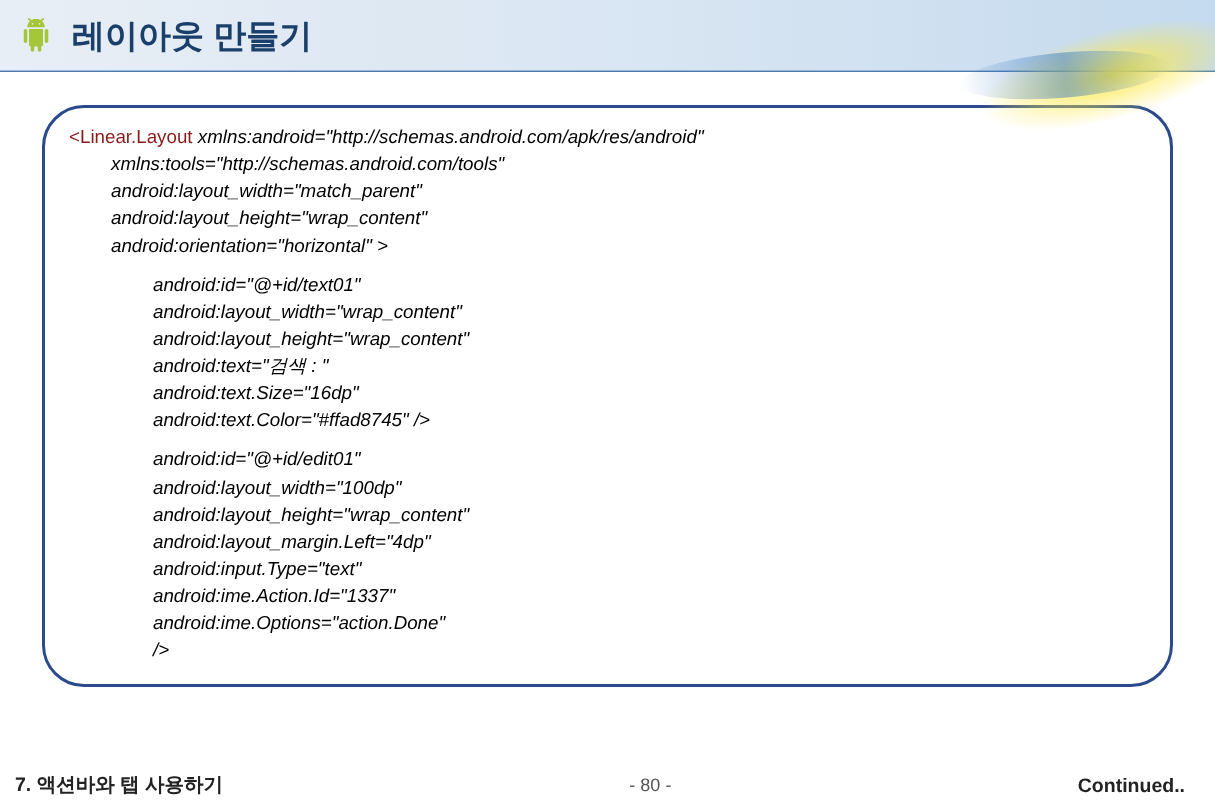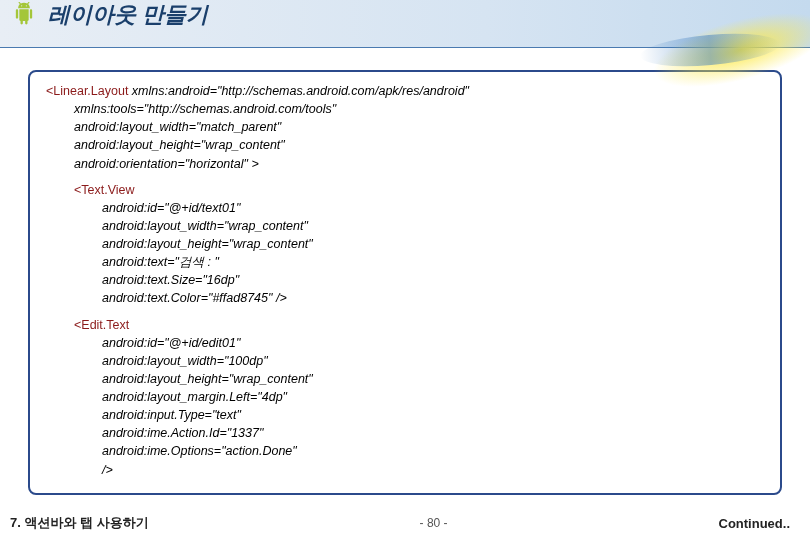--- a/index.html
+++ b/index.html
@@ -10,24 +10,23 @@
   background: #fff;
   position: relative;
   overflow: hidden;
 }
 .header-bar {
   width: 100%;
   height: 48px;
   background: linear-gradient(to right, #e8eef5 0%, #d6e4f2 60%, #c4daee 100%);
   border-bottom: 1px solid #4a7ab0;
   display: flex;
-  align-items: flex-start;
+  align-items: center;
   padding-left: 10px;
   position: relative;
-  font-style: italic;
 }
 .header-swoosh {
   position: absolute;
   right: 0;
   top: 0;
   width: 200px;
   height: 80px;
   pointer-events: none;
 }
 .swoosh-yellow {
@@ -59,21 +58,21 @@
 .title {
   font-size: 22px;
   font-weight: bold;
   color: #1a3f6b;
 }
 .content-wrap {
   padding: 22px 28px 0 28px;
 }
 .code-box {
   border: 2px solid #2b4a8b;
-  border-radius: 8px;
+  border-radius: 28px;
   padding: 10px 16px 14px 16px;
   background: #fff;
   font-family: Arial, sans-serif;
   font-size: 12.5px;
   line-height: 1.45;
 }
 .indent1 { padding-left: 28px; }
 .indent2 { padding-left: 56px; }
 .tag { color: #8b1a1a; }
 .attr-val { font-style: italic; }
@@ -129,31 +128,29 @@
         <span class="tag">&lt;Linear.Layout</span>
         <span class="attr-val"> <span>xmlns:android="http://schemas.android.com/apk/res/android"</span></span>
       </div>
       <div class="indent1 attr-val">xmlns:tools="http://schemas.android.com/tools"</div>
       <div class="indent1 attr-val">android:layout_width="match_parent"</div>
       <div class="indent1 attr-val">android:layout_height="wrap_content"</div>
       <div class="indent1 attr-val">android:orientation="horizontal" &gt;</div>
     </div>
 
     <div class="block">
-      <div class="indent1 tag">&lt;Text.View</div>
       <div class="indent2 attr-val">android:id="@+id/text01"</div>
       <div class="indent2 attr-val">android:layout_width="wrap_content"</div>
       <div class="indent2 attr-val">android:layout_height="wrap_content"</div>
       <div class="indent2 attr-val">android:text="검색 : "</div>
       <div class="indent2 attr-val">android:text.Size="16dp"</div>
       <div class="indent2 attr-val">android:text.Color="#ffad8745" /&gt;</div>
     </div>
 
     <div class="block">
-      <div class="indent1 tag">&lt;Edit.Text</div>
       <div class="indent2 attr-val">android:id="@+id/edit01"</div>
       <div class="indent2 attr-val">android:layout_width="100dp"</div>
       <div class="indent2 attr-val">android:layout_height="wrap_content"</div>
       <div class="indent2 attr-val">android:layout_margin.Left="4dp"</div>
       <div class="indent2 attr-val">android:input.Type="text"</div>
       <div class="indent2 attr-val">android:ime.Action.Id="1337"</div>
       <div class="indent2 attr-val">android:ime.Options="action.Done"</div>
       <div class="indent2 attr-val">/&gt;</div>
     </div>
 

